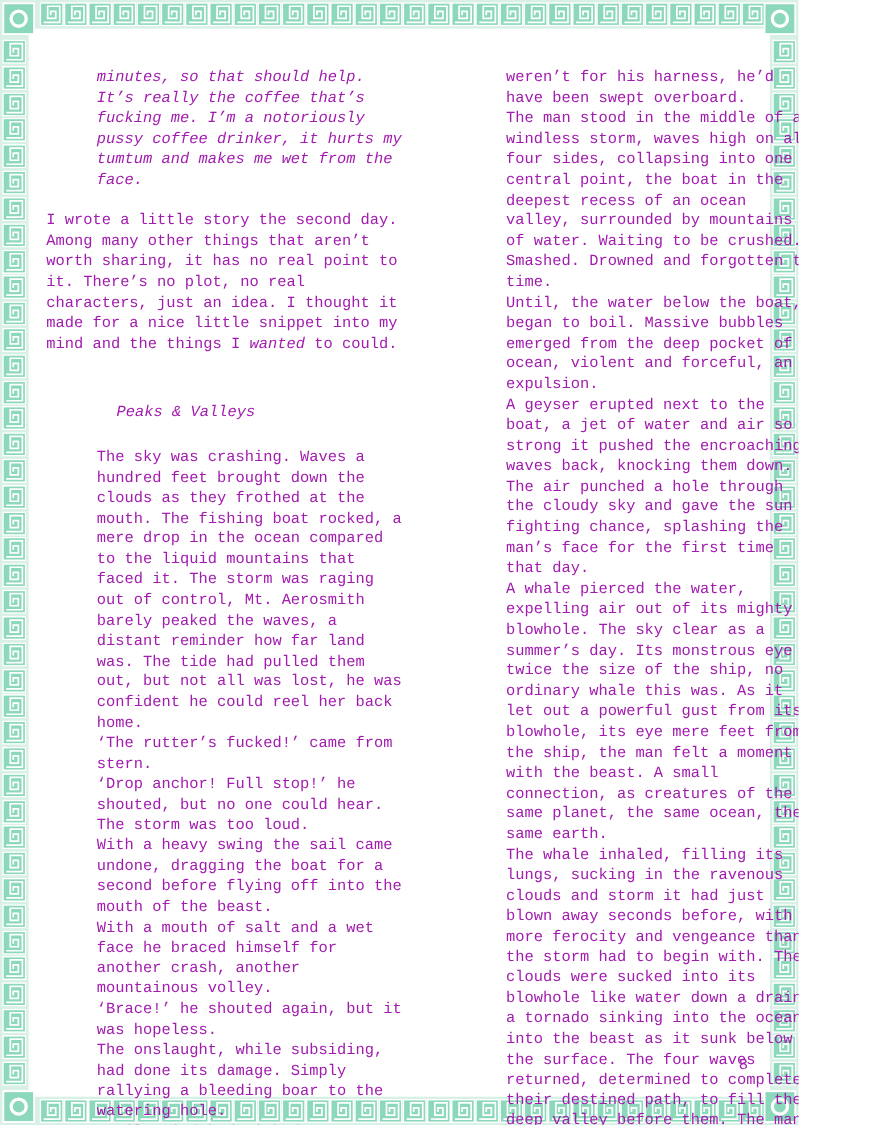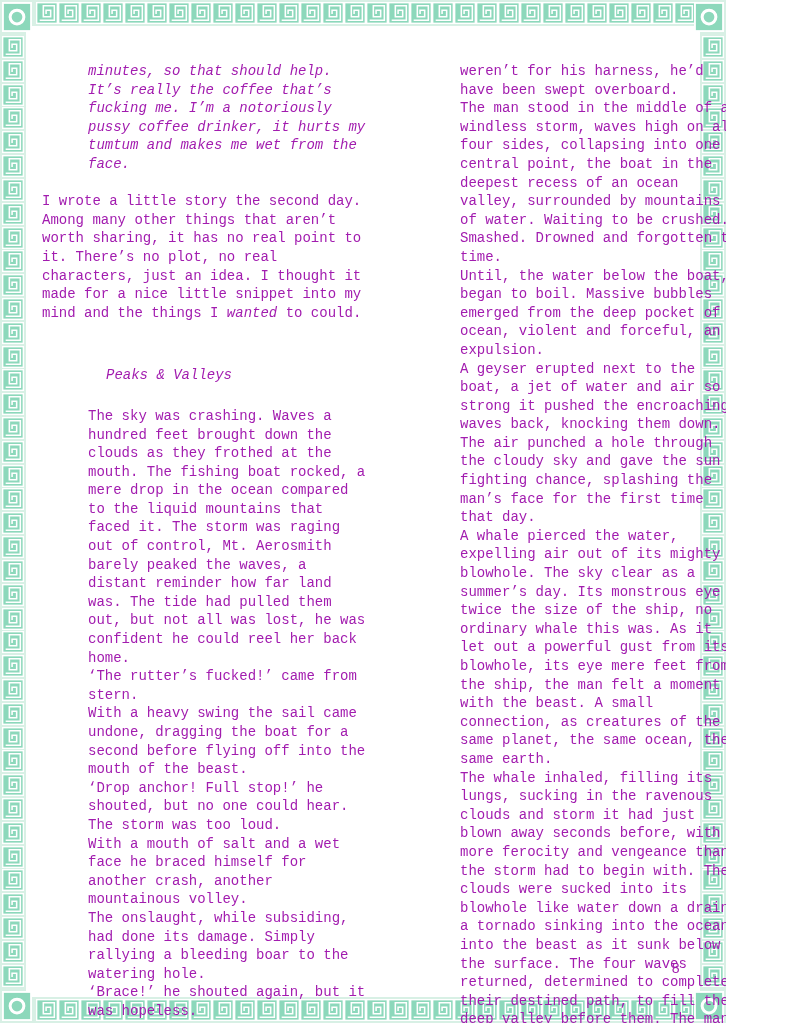--- a/index.html
+++ b/index.html
@@ -918,25 +918,25 @@
 
   <div class="body-text">
     <div class="cols">
       <div class="col-left">
         <div class="quote">minutes, so that should help. It’s really the coffee that’s fucking me. I’m a notoriously pussy coffee drinker, it hurts my tumtum and makes me wet from the face.</div>
         <p class="intro"><span>I wrote a little story the second day. Among many other things that aren’t worth sharing, it has no real point to it. There’s no plot, no real characters, just an idea. I thought it made for a nice little snippet into my mind and the things I </span><em>wanted</em><span> to could.</span></p>
         <div class="heading">Peaks &amp; Valleys</div>
         <div class="story">
             <p>The sky was crashing. Waves a hundred feet brought down the clouds as they frothed at the mouth. The fishing boat rocked, a mere drop in the ocean compared to the liquid mountains that faced it. The storm was raging out of control, Mt. Aerosmith barely peaked the waves, a distant reminder how far land was. The tide had pulled them out, but not all was lost, he was confident he could reel her back home.</p>
             <p>‘The rutter’s fucked!’ came from stern.</p>
+            <p>‘Drop anchor! Full stop!’ he shouted, but no one could hear. The storm was too loud.</p>
             <p>With a heavy swing the sail came undone, dragging the boat for a second before flying off into the mouth of the beast.</p>
-            <p>‘Drop anchor! Full stop!’ he shouted, but no one could hear. The storm was too loud.</p>
             <p>With a mouth of salt and a wet face he braced himself for another crash, another mountainous volley.</p>
+            <p>‘Brace!’ he shouted again, but it was hopeless.</p>
             <p>The onslaught, while subsiding, had done its damage. Simply rallying a bleeding boar to the watering hole.</p>
-            <p>‘Brace!’ he shouted again, but it was hopeless.</p>
             <p>A vile wind had picked up, swirling down and down, blowing the man off his feet, if it</p>
           </div>
       </div>
       <div class="col-right">
           <p>weren’t for his harness, he’d have been swept overboard.</p>
           <p>The man stood in the middle of a windless storm, waves high on all four sides, collapsing into one central point, the boat in the deepest recess of an ocean valley, surrounded by mountains of water. Waiting to be crushed. Smashed. Drowned and forgotten to time.</p>
           <p>Until, the water below the boat, began to boil. Massive bubbles emerged from the deep pocket of ocean, violent and forceful, an expulsion.</p>
           <p>A geyser erupted next to the boat, a jet of water and air so strong it pushed the encroaching waves back, knocking them down. The air punched a hole through the cloudy sky and gave the sun a fighting chance, splashing the man’s face for the first time that day.</p>
           <p>A whale pierced the water, expelling air out of its mighty blowhole. The sky clear as a summer’s day. Its monstrous eye twice the size of the ship, no ordinary whale this was. As it let out a powerful gust from its blowhole, its eye mere feet from the ship, the man felt a moment with the beast. A small connection, as creatures of the same planet, the same ocean, the same earth.</p>
           <p>The whale inhaled, filling its lungs, sucking in the ravenous clouds and storm it had just blown away seconds before, with more ferocity and vengeance than the storm had to begin with. The clouds were sucked into its blowhole like water down a drain, a tornado sinking into the ocean, into the beast as it sunk below the surface. The four waves returned, determined to complete their destined path, to fill the deep valley before them. The man said a prayer before unhooking his harness, eager to return home.</p>

